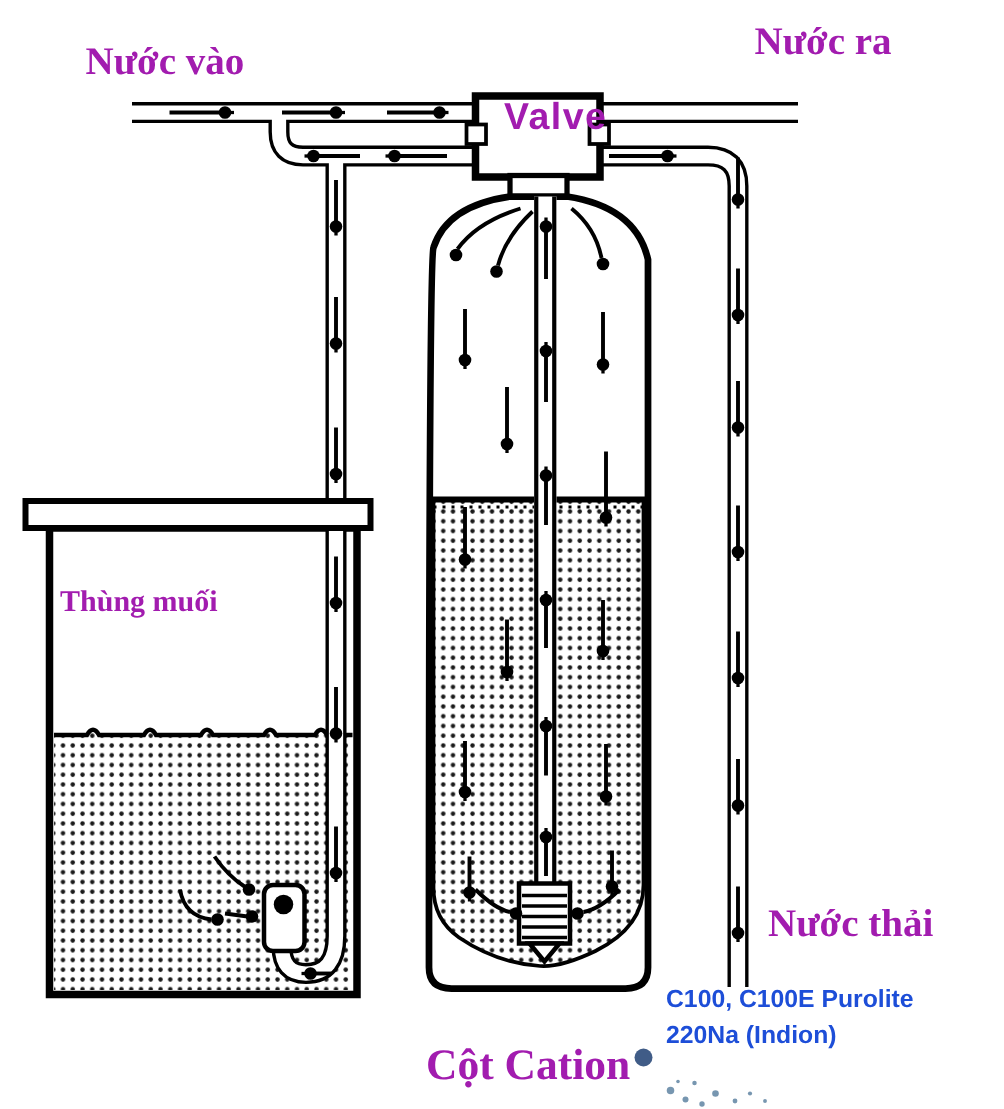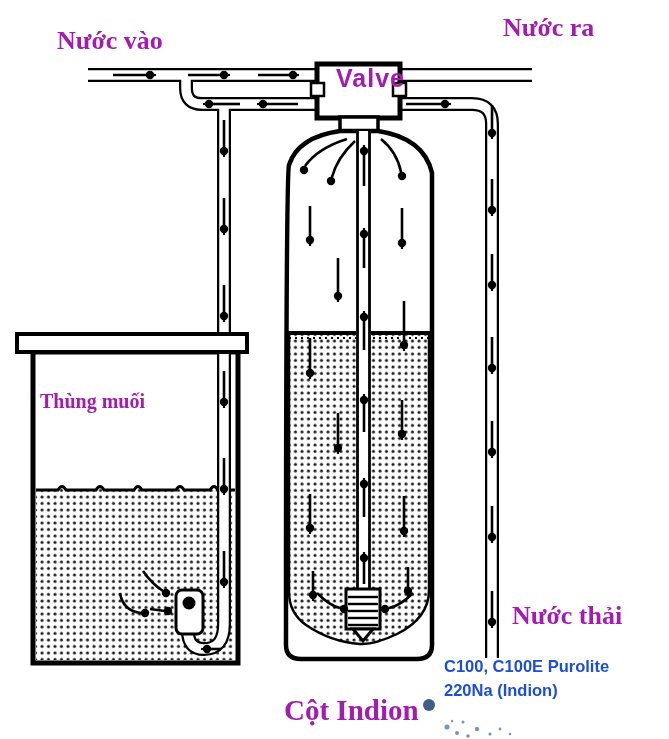--- a/index.html
+++ b/index.html
@@ -230,19 +230,19 @@
         <circle cx="510" cy="734" r="1.3" fill="#4a7396" opacity="0.75"></circle>
         <circle cx="452" cy="721" r="1.2" fill="#4a7396" opacity="0.75"></circle>
       </g>
   </svg>
 
   <div class="lbl" style="left:57px;top:27px;">Nước vào</div>
   <div class="lbl lbl-sans" style="left:336px;top:25px;margin-top:40px;">Valve</div>
   <div class="lbl" style="left:503px;top:14px;">Nước ra</div>
   <div class="lbl lbl-big" style="left:40px;top:391px;">Thùng muối</div>
   <div class="lbl" style="left:512px;top:602px;text-align:right;">Nước thải</div>
-  <div class="lbl lbl-big" style="left:284px;top:695px;font-size:29px;">Cột Indion</div>
+  <div class="lbl lbl-big" style="left:284px;top:695px;font-size:29px;">Cột Cation</div>
 
   <div class="note" style="left: 444px; top: 654px; color: #1d4ed8;">
     <div>C100, C100E Purolite</div>
     <div>220Na (Indion)</div>
   </div>
 </div>
 
 </body></html>

